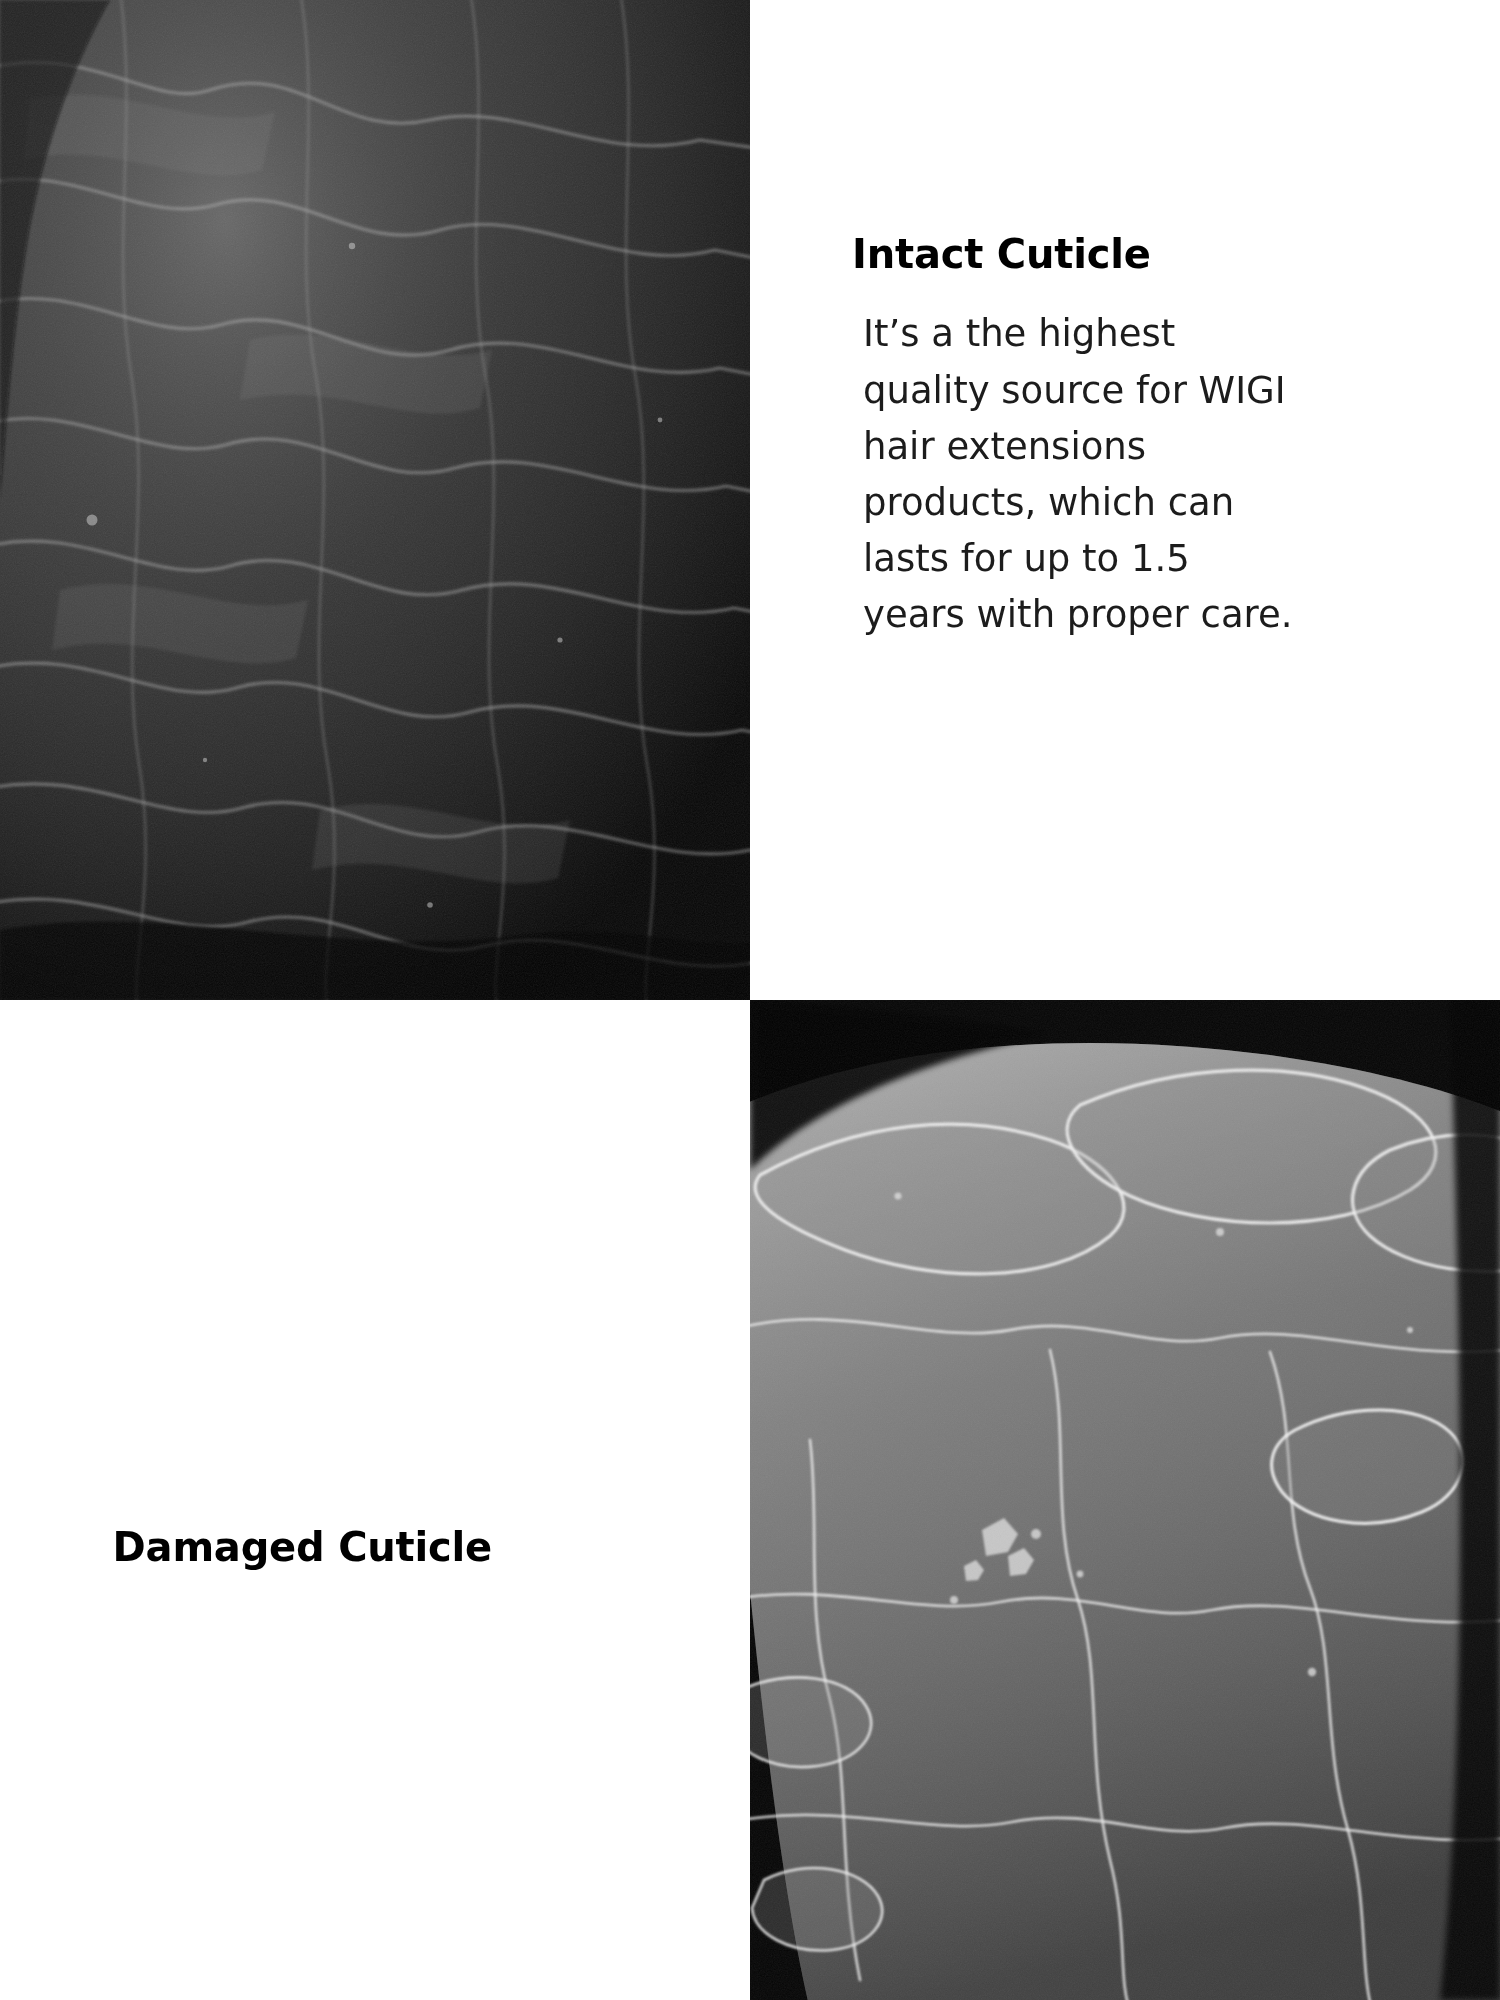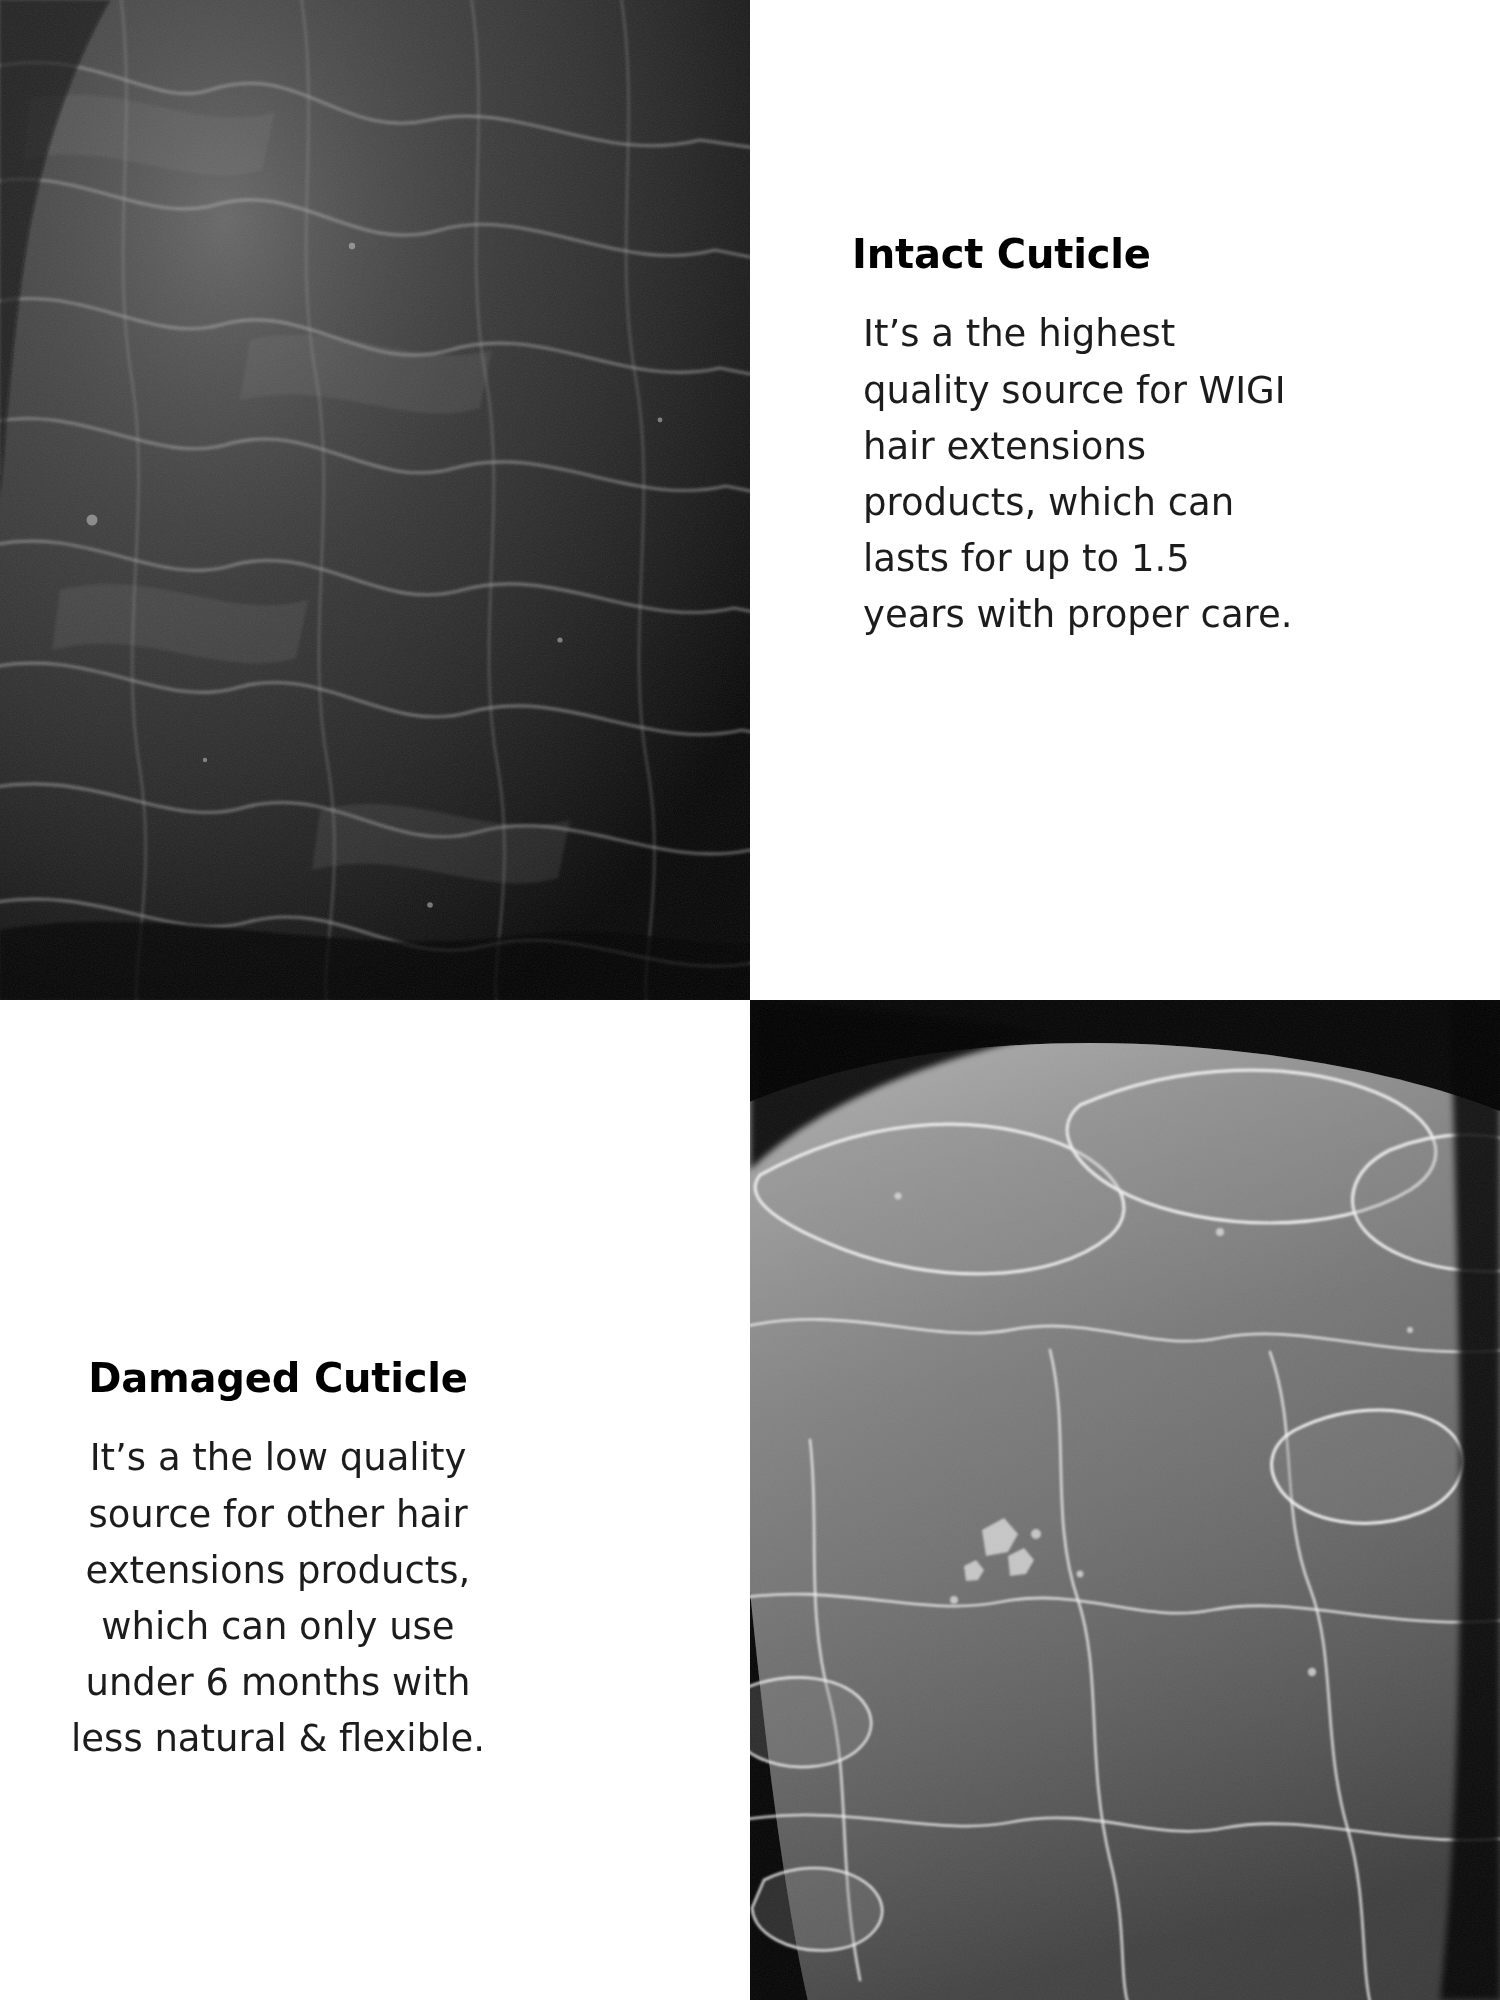--- a/index.html
+++ b/index.html
@@ -178,21 +178,20 @@
         <p class="card-body">It’s a the highest quality source for WIGI hair extensions products, which can lasts for up to 1.5 years with proper care.</p>
       </div>
     </div>
   </section>
 
   <section class="row" id="row-damaged">
 
     <div class="textpanel" id="textpanel-damaged">
       <div class="stack">
         <h2 class="card-title">Damaged Cuticle</h2>
-        <p class="card-body">It’s a the low quality source for other hair extensions products, which can only use under 6 months with less natural &amp; flexible.</p>
       </div>
     </div>
 
     <figure class="micrograph" id="micrograph-damaged">
       <svg viewBox="0 0 750 1000" preserveAspectRatio="xMidYMid slice" aria-hidden="true">
         <defs>
           <linearGradient id="gDamBase" x1="0.15" y1="0" x2="0.85" y2="1">
             <stop offset="0%" stop-color="#8d8d8d"></stop>
             <stop offset="30%" stop-color="#767676"></stop>
             <stop offset="62%" stop-color="#636363"></stop>

